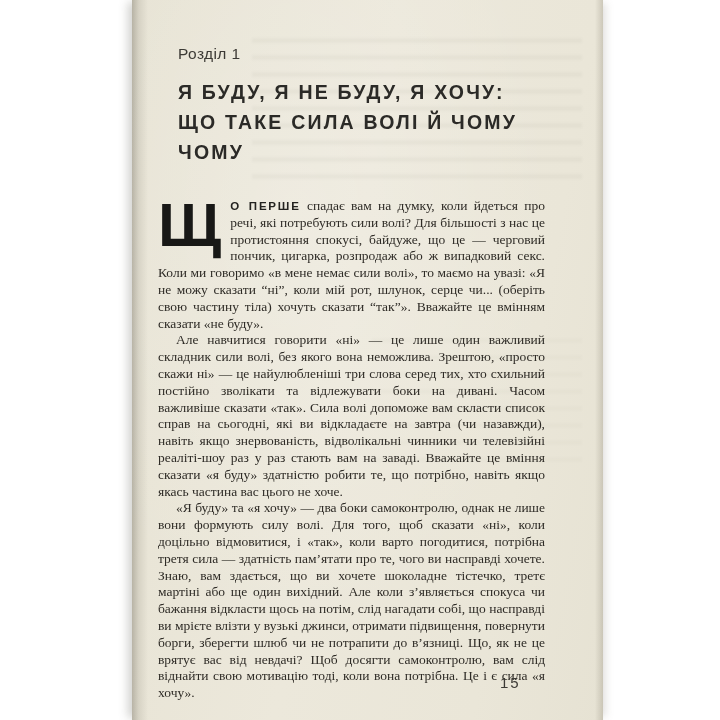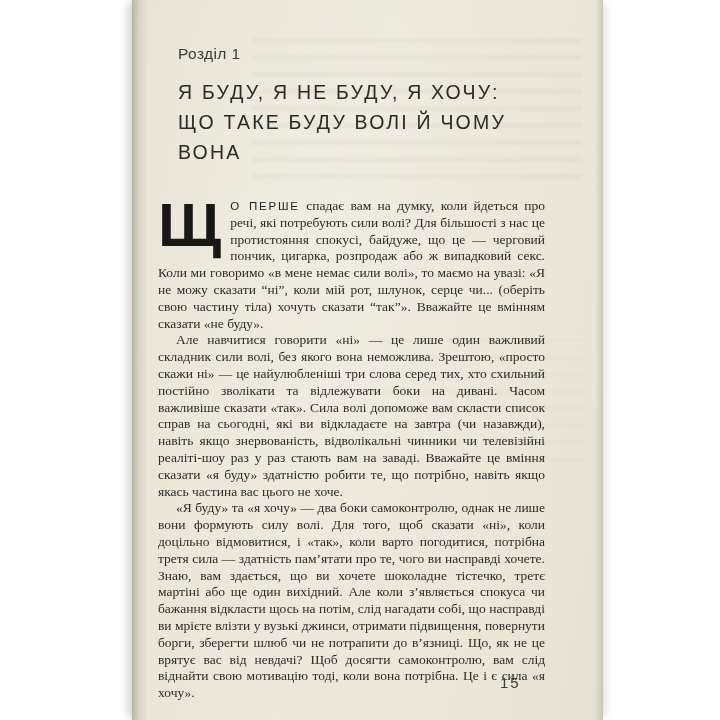--- a/index.html
+++ b/index.html
@@ -41,39 +41,39 @@
   
   .content{
     position:absolute;left:26px;top:0;width:387px;height:720px;
   }
   .chapter-label{
     margin:44px 0 0 20px;
     font-size:15.5px;line-height:20px;color:#3c3a35;letter-spacing:.4px;
   }
   .title{
     margin:13px 0 0 20px;
-    font-weight:normal;font-size:19.5px;line-height:30px;letter-spacing:2.2px;
+    font-weight:bold;font-size:19.5px;line-height:30px;letter-spacing:2.2px;
     color:#2b2a27;
   }
   .body-text{
     margin-top:31px;
     font-family:"Liberation Serif", serif;
     font-size:13.5px;line-height:16.8px;
     text-align:justify;color:#2e2b26;
   }
   .body-text p{margin:0;padding:0;}
   .par-indent{text-indent:18px;}
   .dropcap{
     float:left;
     font-family:"Liberation Sans", sans-serif;font-weight:bold;
     font-size:62px;line-height:50px;height:50px;
     margin:2px 9px 0 0;color:#181816;
   }
   .leadin{
-    font-family:"Liberation Sans", sans-serif;font-weight:normal;
+    font-family:"Liberation Sans", sans-serif;font-weight:bold;
     font-size:11.5px;letter-spacing:1.8px;text-transform:uppercase;color:#242320;
   }
   .italic{}
   .page-number{
     position:absolute;left:342px;top:674px;
     font-size:15px;letter-spacing:2px;color:#3d3b36;
   }
 </style>
 </head>
 <body>
@@ -83,21 +83,21 @@
     <div class="edge-left"></div>
     <div class="edge-right"></div>
     <div class="ghost ghost-top"></div>
     <div class="ghost ghost-mid"></div>
 
     <div class="content">
       <div class="chapter-label">Розділ 1</div>
 
       <div class="title">
         <div>Я БУДУ, Я НЕ БУДУ, Я ХОЧУ:</div>
-        <div>ЩО ТАКЕ БУДУ ВОЛІ Й ЧОМУ ВОНА</div>
+        <div>ЩО ТАКЕ СИЛА ВОЛІ Й ЧОМУ ЧОМУ</div>
       </div>
 
       <div class="body-text">
         <p><span class="dropcap">Щ</span><span class="leadin">о перше</span><span> спадає вам на думку, коли йдеться про речі, які потребують сили волі? Для більшості з нас це протистояння спокусі, байдуже, що це — черговий пончик, цигарка, розпродаж або ж випадковий секс. Коли ми говоримо «в мене немає сили волі», то маємо на увазі: «Я не можу сказати “ні”, коли мій рот, шлунок, серце чи... (оберіть свою частину тіла) хочуть сказати “так”». Вважайте це вмінням сказати «не буду».</span></p>
         <p class="par-indent">Але навчитися говорити «ні» — це лише один важливий складник сили волі, без якого вона неможлива. Зрештою, «просто скажи ні» — це найулюбленіші три слова серед тих, хто схильний постійно зволікати та відлежувати боки на дивані. Часом важливіше сказати «так». Сила волі допоможе вам скласти список справ на сьогодні, які ви відкладаєте на завтра (чи назавжди), навіть якщо знервованість, відволікальні чинники чи телевізійні реаліті-шоу раз у раз стають вам на заваді. Вважайте це вміння сказати «я буду» здатністю робити те, що потрібно, навіть якщо якась частина вас цього не хоче.</p>
         <p class="par-indent"><span>«Я буду» та «я хочу» — два боки самоконтролю, однак не лише вони формують силу волі. Для того, щоб сказати «ні», коли доцільно відмовитися, і «так», коли варто погодитися, потрібна третя сила — здатність пам’ятати про те, чого ви насправді хочете. Знаю, вам здається, що ви хочете шоколадне тістечко, третє мартіні або ще один вихідний. Але коли з’являється спокуса чи бажання відкласти щось на потім, слід нагадати собі, що </span><span class="italic">насправді</span><span> ви мрієте влізти у вузькі джинси, отримати підвищення, повернути борги, зберегти шлюб чи не потрапити до в’язниці. Що, як не це врятує вас від невдачі? Щоб досягти самоконтролю, вам слід віднайти свою мотивацію тоді, коли вона потрібна. Це і є сила «я хочу».</span></p>
       </div>
 
       <div class="page-number">15</div>
     </div>

